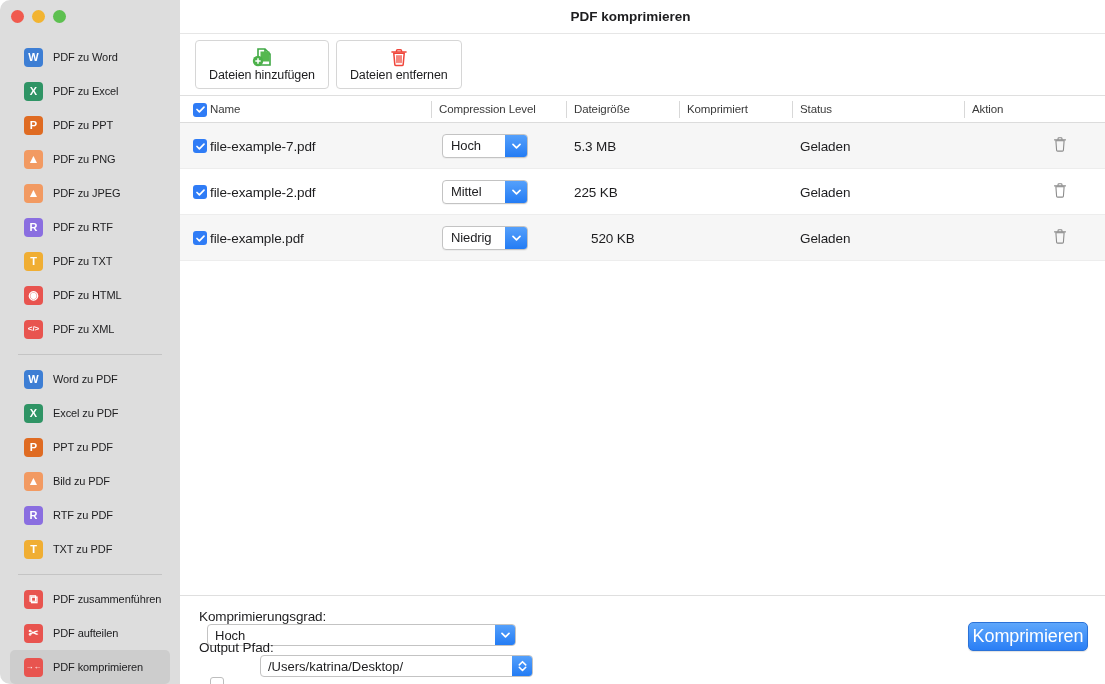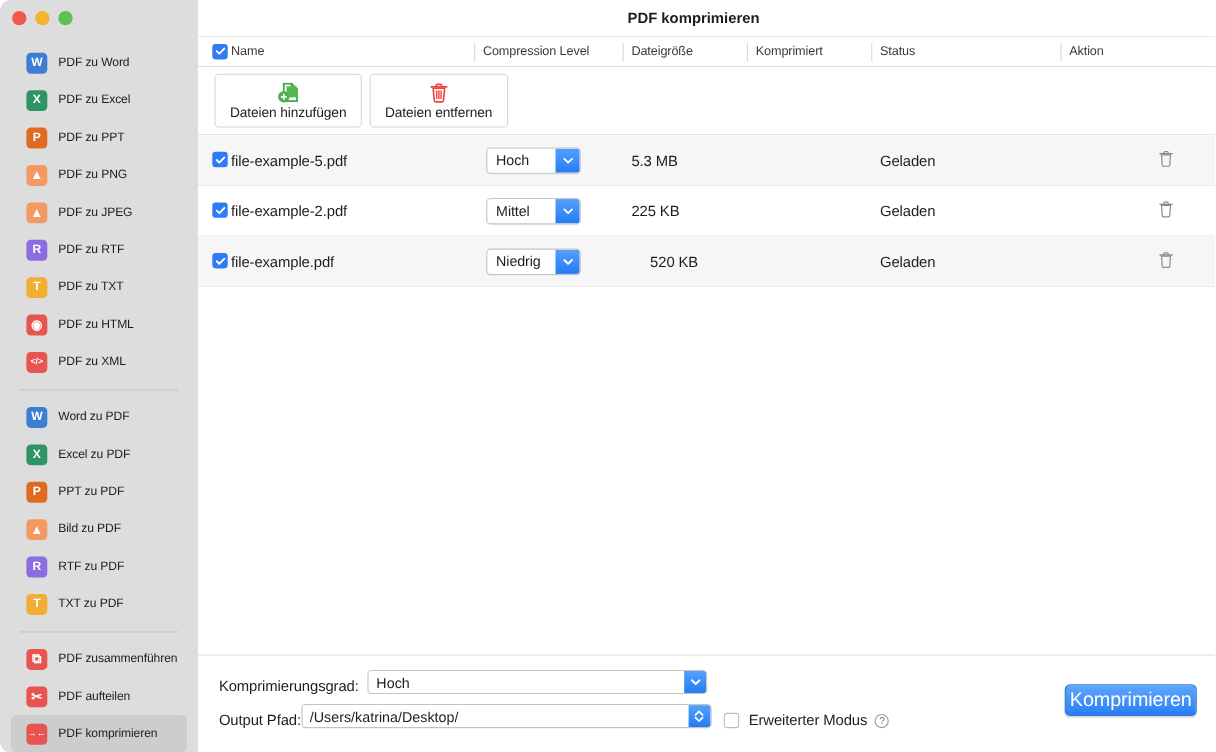--- a/index.html
+++ b/index.html
@@ -243,21 +243,21 @@
   .trash { cursor: default; }
 
   
   #bottom {
     flex: 0 0 89px;
     height: 89px;
     background: #ffffff;
     border-top: 1px solid #dfdfdf;
     position: relative;
   }
-  .brow { position: absolute; display: flex; align-items: flex-end; }
+  .brow { position: absolute; display: flex; align-items: flex-start; flex-direction: column; }
   .blabel {
     font-size: 13.5px;
     color: #1d1d1f;
     letter-spacing: -0.1px;
   }
   .wide-sel {
     display: flex;
     align-items: stretch;
     height: 22px;
     border: 1px solid #c3c3c3;
@@ -401,20 +401,46 @@
           <span class="side-ico" style="background: rgb(232, 84, 79); font-size: 8px;">→←</span>
           <span class="side-label">PDF komprimieren</span>
         </div>
       </div>
   </div>
 
   <div id="main">
 
     <div id="titlebar">
       <div class="t">PDF komprimieren</div>
+    </div>
+
+    <div id="toolbar">
+      <div class="tool-btn">
+        <span class="tool-ico">
+          <svg width="22" height="19" viewBox="0 0 22 19">
+            <path d="M7 1 h7 l5 5 v11 h-12 z" fill="none" stroke="#3fa844" stroke-width="1.6"></path>
+            <path d="M14 1 v5 h5" fill="none" stroke="#3fa844" stroke-width="1.6"></path>
+            <rect x="9.5" y="3.5" width="9" height="10" fill="#55b84f"></rect>
+            <circle cx="7" cy="13" r="5.2" fill="#4cb14a"></circle>
+            <path d="M7 10.3 v5.4 M4.3 13 h5.4" stroke="#ffffff" stroke-width="1.5"></path>
+          </svg>
+        </span>
+        <span class="lbl">Dateien hinzufügen</span>
+      </div>
+      <div class="tool-btn">
+        <span class="tool-ico">
+          <svg width="18" height="19" viewBox="0 0 18 19">
+            <path d="M2 4 h14" stroke="#f0453a" stroke-width="1.6" stroke-linecap="round"></path>
+            <path d="M6.5 4 v-1.3 a1 1 0 0 1 1-1 h3 a1 1 0 0 1 1 1 V4" fill="none" stroke="#f0453a" stroke-width="1.5"></path>
+            <path d="M3.8 5.2 h10.4 l-1 11.2 a1.3 1.3 0 0 1 -1.3 1.2 h-5.8 a1.3 1.3 0 0 1 -1.3 -1.2 z" fill="none" stroke="#f0453a" stroke-width="1.5"></path>
+            <path d="M7 7.6 v7 M9 7.6 v7 M11 7.6 v7" stroke="#f0453a" stroke-width="1.3" stroke-linecap="round"></path>
+          </svg>
+        </span>
+        <span class="lbl">Dateien entfernen</span>
+      </div>
     </div>
 
     <div id="thead">
         <div class="colsep" style="left: 251px;"></div>
         <div class="colsep" style="left: 386px;"></div>
         <div class="colsep" style="left: 499px;"></div>
         <div class="colsep" style="left: 612px;"></div>
         <div class="colsep" style="left: 784px;"></div>
         <div style="position: absolute; left: 13px; top: 50%; transform: translateY(-50%);"><span class="cb">
             <svg width="9" height="7" viewBox="0 0 9 7">
@@ -422,54 +448,28 @@
             </svg>
           </span></div>
         <div class="th" style="left: 30px;">Name</div>
         <div class="th" style="left: 259px;">Compression Level</div>
         <div class="th" style="left: 394px;">Dateigröße</div>
         <div class="th" style="left: 507px;">Komprimiert</div>
         <div class="th" style="left: 620px;">Status</div>
         <div class="th" style="left: 792px;">Aktion</div>
       </div>
 
-    <div id="toolbar">
-      <div class="tool-btn">
-        <span class="tool-ico">
-          <svg width="22" height="19" viewBox="0 0 22 19">
-            <path d="M7 1 h7 l5 5 v11 h-12 z" fill="none" stroke="#3fa844" stroke-width="1.6"></path>
-            <path d="M14 1 v5 h5" fill="none" stroke="#3fa844" stroke-width="1.6"></path>
-            <rect x="9.5" y="3.5" width="9" height="10" fill="#55b84f"></rect>
-            <circle cx="7" cy="13" r="5.2" fill="#4cb14a"></circle>
-            <path d="M7 10.3 v5.4 M4.3 13 h5.4" stroke="#ffffff" stroke-width="1.5"></path>
-          </svg>
-        </span>
-        <span class="lbl">Dateien hinzufügen</span>
-      </div>
-      <div class="tool-btn">
-        <span class="tool-ico">
-          <svg width="18" height="19" viewBox="0 0 18 19">
-            <path d="M2 4 h14" stroke="#f0453a" stroke-width="1.6" stroke-linecap="round"></path>
-            <path d="M6.5 4 v-1.3 a1 1 0 0 1 1-1 h3 a1 1 0 0 1 1 1 V4" fill="none" stroke="#f0453a" stroke-width="1.5"></path>
-            <path d="M3.8 5.2 h10.4 l-1 11.2 a1.3 1.3 0 0 1 -1.3 1.2 h-5.8 a1.3 1.3 0 0 1 -1.3 -1.2 z" fill="none" stroke="#f0453a" stroke-width="1.5"></path>
-            <path d="M7 7.6 v7 M9 7.6 v7 M11 7.6 v7" stroke="#f0453a" stroke-width="1.3" stroke-linecap="round"></path>
-          </svg>
-        </span>
-        <span class="lbl">Dateien entfernen</span>
-      </div>
-    </div>
-
     <div id="tbody">
         <div class="trow alt">
           <div style="position: absolute; left: 13px; top: 50%; transform: translateY(-50%);"><span class="cb">
               <svg width="9" height="7" viewBox="0 0 9 7">
                 <path d="M1 3.5 L3.4 5.8 L8 1.1" fill="none" stroke="#fff" stroke-width="1.7" stroke-linecap="round" stroke-linejoin="round"></path>
               </svg>
             </span></div>
-          <div class="cell" style="left: 30px;">file-example-5.pdf</div>
+          <div class="cell" style="left: 30px;">file-example-7.pdf</div>
           <div class="cell" style="left: 262px;"><span class="sel">
               <span class="val">Hoch</span>
               <span class="arrow">
                 <svg width="9" height="6" viewBox="0 0 9 6">
                   <path d="M1 1.4 L4.5 4.8 L8 1.4" fill="none" stroke="#ffffff" stroke-width="1.7" stroke-linecap="round" stroke-linejoin="round"></path>
                 </svg>
               </span>
             </span></div>
           <div class="cell" style="left: 394px;">5.3 MB</div>
           <div class="cell" style="left: 507px;"></div>
@@ -539,21 +539,21 @@
           <span class="arrow">
             <svg width="9" height="6" viewBox="0 0 9 6">
                 <path d="M1 1.4 L4.5 4.8 L8 1.4" fill="none" stroke="#ffffff" stroke-width="1.7" stroke-linecap="round" stroke-linejoin="round"></path>
               </svg>
           </span>
         </span>
       </div>
 
       <div class="brow" style="left:19px; top:44px;">
         <span class="blabel">Output Pfad:</span>
-        <span class="wide-sel" style="width:373px;">
+        <span class="wide-sel" style="margin-left:61px; width:273px;">
           <span class="val">/Users/katrina/Desktop/</span>
           <span class="arrow">
             <svg width="9" height="12" viewBox="0 0 9 12">
               <path d="M1.3 4.9 L4.5 1.7 L7.7 4.9" fill="none" stroke="#ffffff" stroke-width="1.6" stroke-linecap="round" stroke-linejoin="round"></path>
               <path d="M1.3 7.3 L4.5 10.5 L7.7 7.3" fill="none" stroke="#ffffff" stroke-width="1.6" stroke-linecap="round" stroke-linejoin="round"></path>
             </svg>
           </span>
         </span>
         <span class="cb-off" style="margin-left:11px;"></span>
         <span class="blabel" style="margin-left:9px;">Erweiterter Modus</span>

